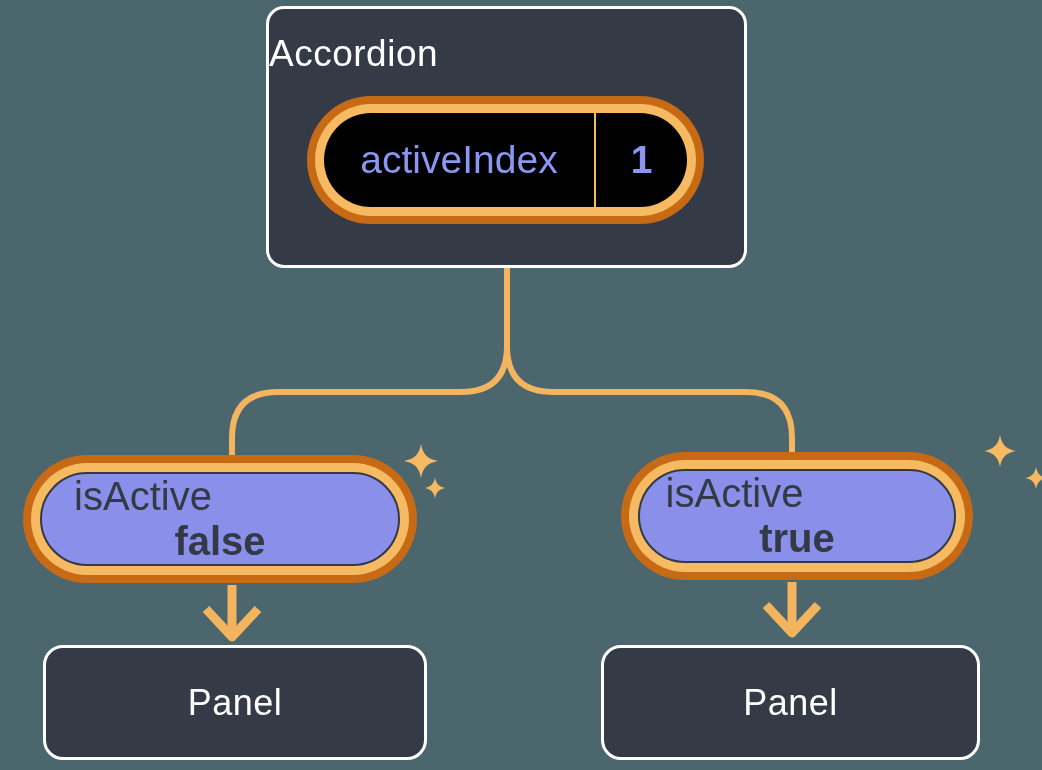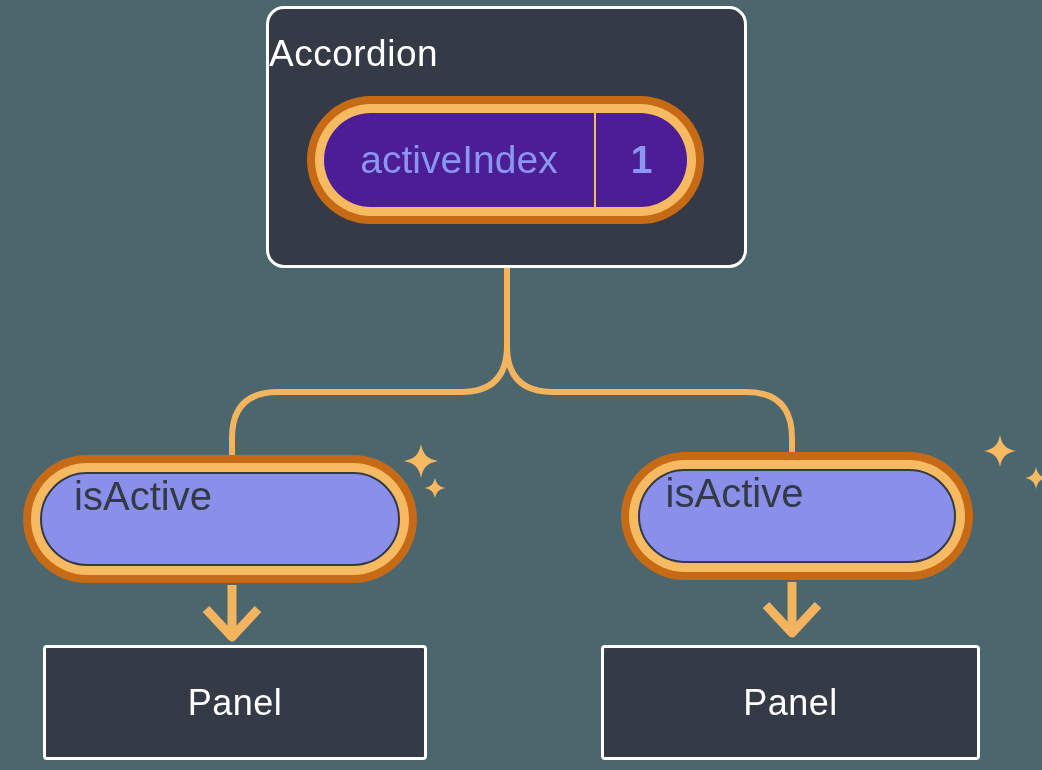--- a/index.html
+++ b/index.html
@@ -17,40 +17,40 @@
     position:absolute;
     background:#343A46;
     border:3px solid #FFFFFF;
     box-sizing:border-box;
   }
   .accordion-card{left:266px;top:6px;width:481px;height:262px;border-radius:18px;}
   .card-title{
     margin-top:24px;text-align:left;
     color:#FFFFFF;font-size:37px;font-weight:500;letter-spacing:0.5px;
   }
-  .panel-card{width:384px;height:115px;border-radius:4px;
+  .panel-card{width:384px;height:115px;border-radius:20px;
     display:flex;align-items:center;justify-content:center;
     color:#FFFFFF;font-size:36px;font-weight:500;letter-spacing:0.5px;}
   .panel-left{left:43px;top:645px;}
   .panel-right{left:601px;top:645px;width:379px;}
 
   
   .ring-outer{
     position:absolute;background:#C76A15;border-radius:999px;
     padding:8px;box-sizing:border-box;
   }
   .ring-mid{
     background:#F6BA62;border-radius:999px;padding:9px;
     box-sizing:border-box;width:100%;height:100%;
   }
   .pill-core{
     border-radius:999px;width:100%;height:100%;
     box-sizing:border-box;display:flex;align-items:stretch;overflow:hidden;
   }
-  .pill-core.dark{background:#4c1d95;}
+  .pill-core.dark{background:#000000;}
   .pill-core.purple{background:#8A90EA;border:2.5px solid #333A45;flex-direction:column;}
 
   .pill-sec{display:flex;align-items:center;justify-content:center;}
   .pill-divider{width:2px;align-self:stretch;}
   .dark .pill-divider{background:#F6BA62;}
   .purple .pill-divider{width:2.5px;background:#333A45;}
 
   .state-pill{left:307px;top:96px;width:397px;height:128px;}
   .state-pill .label-sec{width:270px;color:#8A96F2;font-size:39px;}
   .state-pill .value-sec{flex:1;color:#8A96F2;font-size:39px;font-weight:700;}
@@ -108,29 +108,31 @@
         <div class="pill-sec value-sec">1</div>
       </div>
     </div>
   </div>
 
   <div class="ring-outer prop-pill-left">
     <div class="ring-mid">
       <div class="pill-core purple">
         <div class="pill-sec label-sec">isActive</div>
         <div class="pill-divider"></div>
+        <div class="pill-sec value-sec">false</div>
       </div>
     </div>
   </div>
 
   <div class="ring-outer prop-pill-right">
     <div class="ring-mid">
       <div class="pill-core purple">
         <div class="pill-sec label-sec">isActive</div>
         <div class="pill-divider"></div>
+        <div class="pill-sec value-sec">true</div>
       </div>
     </div>
   </div>
 
   <div class="card panel-card panel-left">Panel</div>
   <div class="card panel-card panel-right">Panel</div>
 
 </div>
 
 </body></html>

